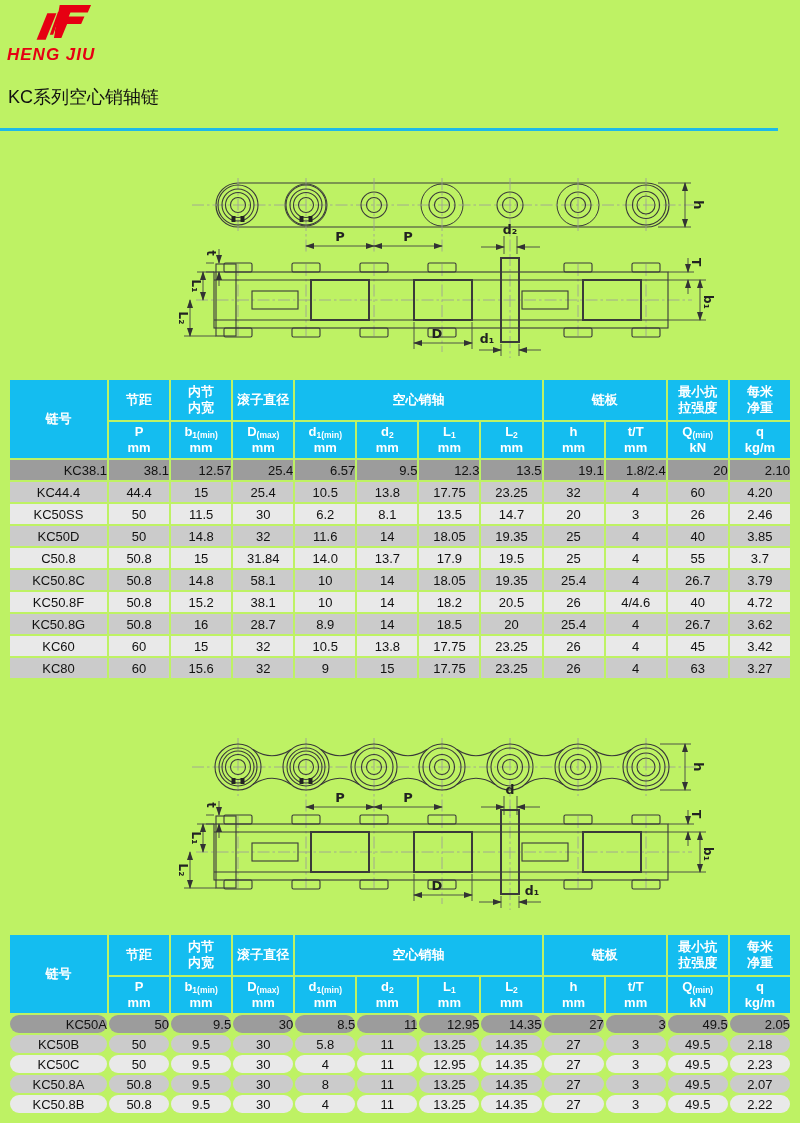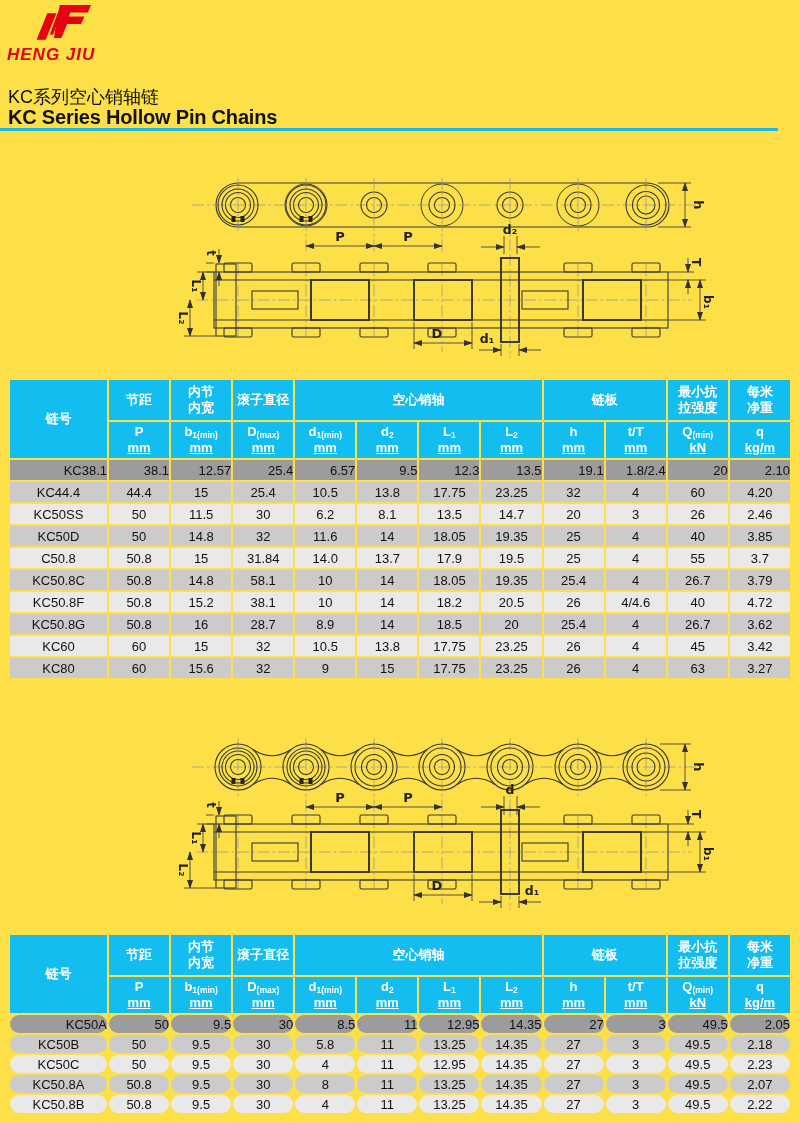--- a/index.html
+++ b/index.html
@@ -1,16 +1,16 @@
 <!DOCTYPE html>
 <html><head>
 <meta charset="utf-8">
 <style>
   html,body{margin:0;padding:0;background:#fff;}
-  .page{position:relative;width:800px;height:1123px;background:#fde047;overflow:hidden;
+  .page{position:relative;width:800px;height:1123px;background:#bef264;overflow:hidden;
         font-family:"Liberation Sans",sans-serif;}
   
   .logo{position:absolute;left:30px;top:0;}
   .brand{position:absolute;left:7px;top:45px;color:#e60012;font-weight:bold;font-style:italic;
          font-size:17px;letter-spacing:1px;}
   .title-zh{position:absolute;left:8px;top:85px;font-size:18px;font-weight:normal;color:#111;}
   .title-en{position:absolute;left:8px;top:106px;font-size:20px;font-weight:bold;color:#111;
             letter-spacing:-0.2px;}
   .rule{position:absolute;left:0;top:128px;width:778px;height:3px;background:#1cb9ea;}
   
@@ -19,21 +19,21 @@
   #drawing2{top:712px;}
   
   table.spec{position:absolute;left:8px;width:784px;border-collapse:separate;border-spacing:2px;
              table-layout:fixed;}
   #table1{top:378px;}
   #table2{top:933px;}
   table.spec th{background:#14bdf0;color:#fff;font-weight:bold;font-size:13px;text-align:center;
                 padding:0;line-height:1.2;}
   table.spec tr.h1 th{height:40px;}
   table.spec tr.h2 th{height:36px;}
-  table.spec th .u{font-weight:bold;text-decoration:underline;}
+  table.spec th .u{font-weight:bold;}
   table.spec th sub{font-size:8.5px;vertical-align:-2px;}
   table.spec td{text-align:center;font-size:13px;color:#111;padding:0;}
   #table1 tbody td{height:20px;}
   #table2 tbody td{height:18px;border-radius:9px;}
   tr.r-dark td{background:#9c9c9c;text-align:right;}
   tr.r-mid td{background:#cbcbcb;}
   tr.r-light td{background:#e9e9e9;}
   
   svg text{font-family:"DejaVu Sans",sans-serif;}
 </style>
@@ -46,21 +46,20 @@
     <g fill="#e60012" stroke="none">
       <polygon points="8,44 21,12 32,12 19,44"></polygon>
       <polygon points="24,38 34,10 38,10 28,38"></polygon>
       <polygon points="30,34 39,8 43,8 34,34"></polygon>
       <path d="M36,2 L74,2 L70,11 L49,11 L47,16 L66,16 L62,25 L45,25 L38,42 L29,42 Z"></path>
     </g>
   </svg>
   <div class="brand">HENG JIU</div>
 
   <div class="title-zh">KC系列空心销轴链</div>
-  <div class="title-en">KC Series Hollow Pin Chains</div>
   <div class="rule"></div>
 
   <svg id="drawing1" class="drawing" width="800" height="220" viewBox="0 0 800 220">
     <defs>
       <marker id="ar1" markerWidth="9" markerHeight="6" refX="8" refY="3" orient="auto-start-reverse" markerUnits="userSpaceOnUse">
         <path d="M0,0 L9,3 L0,6 Z" fill="#333"></path>
       </marker>
       <g id="p1a" fill="none" stroke="#3a3a3a" stroke-width="1.1">
         <circle r="13"></circle>
           <circle r="7.5"></circle>

